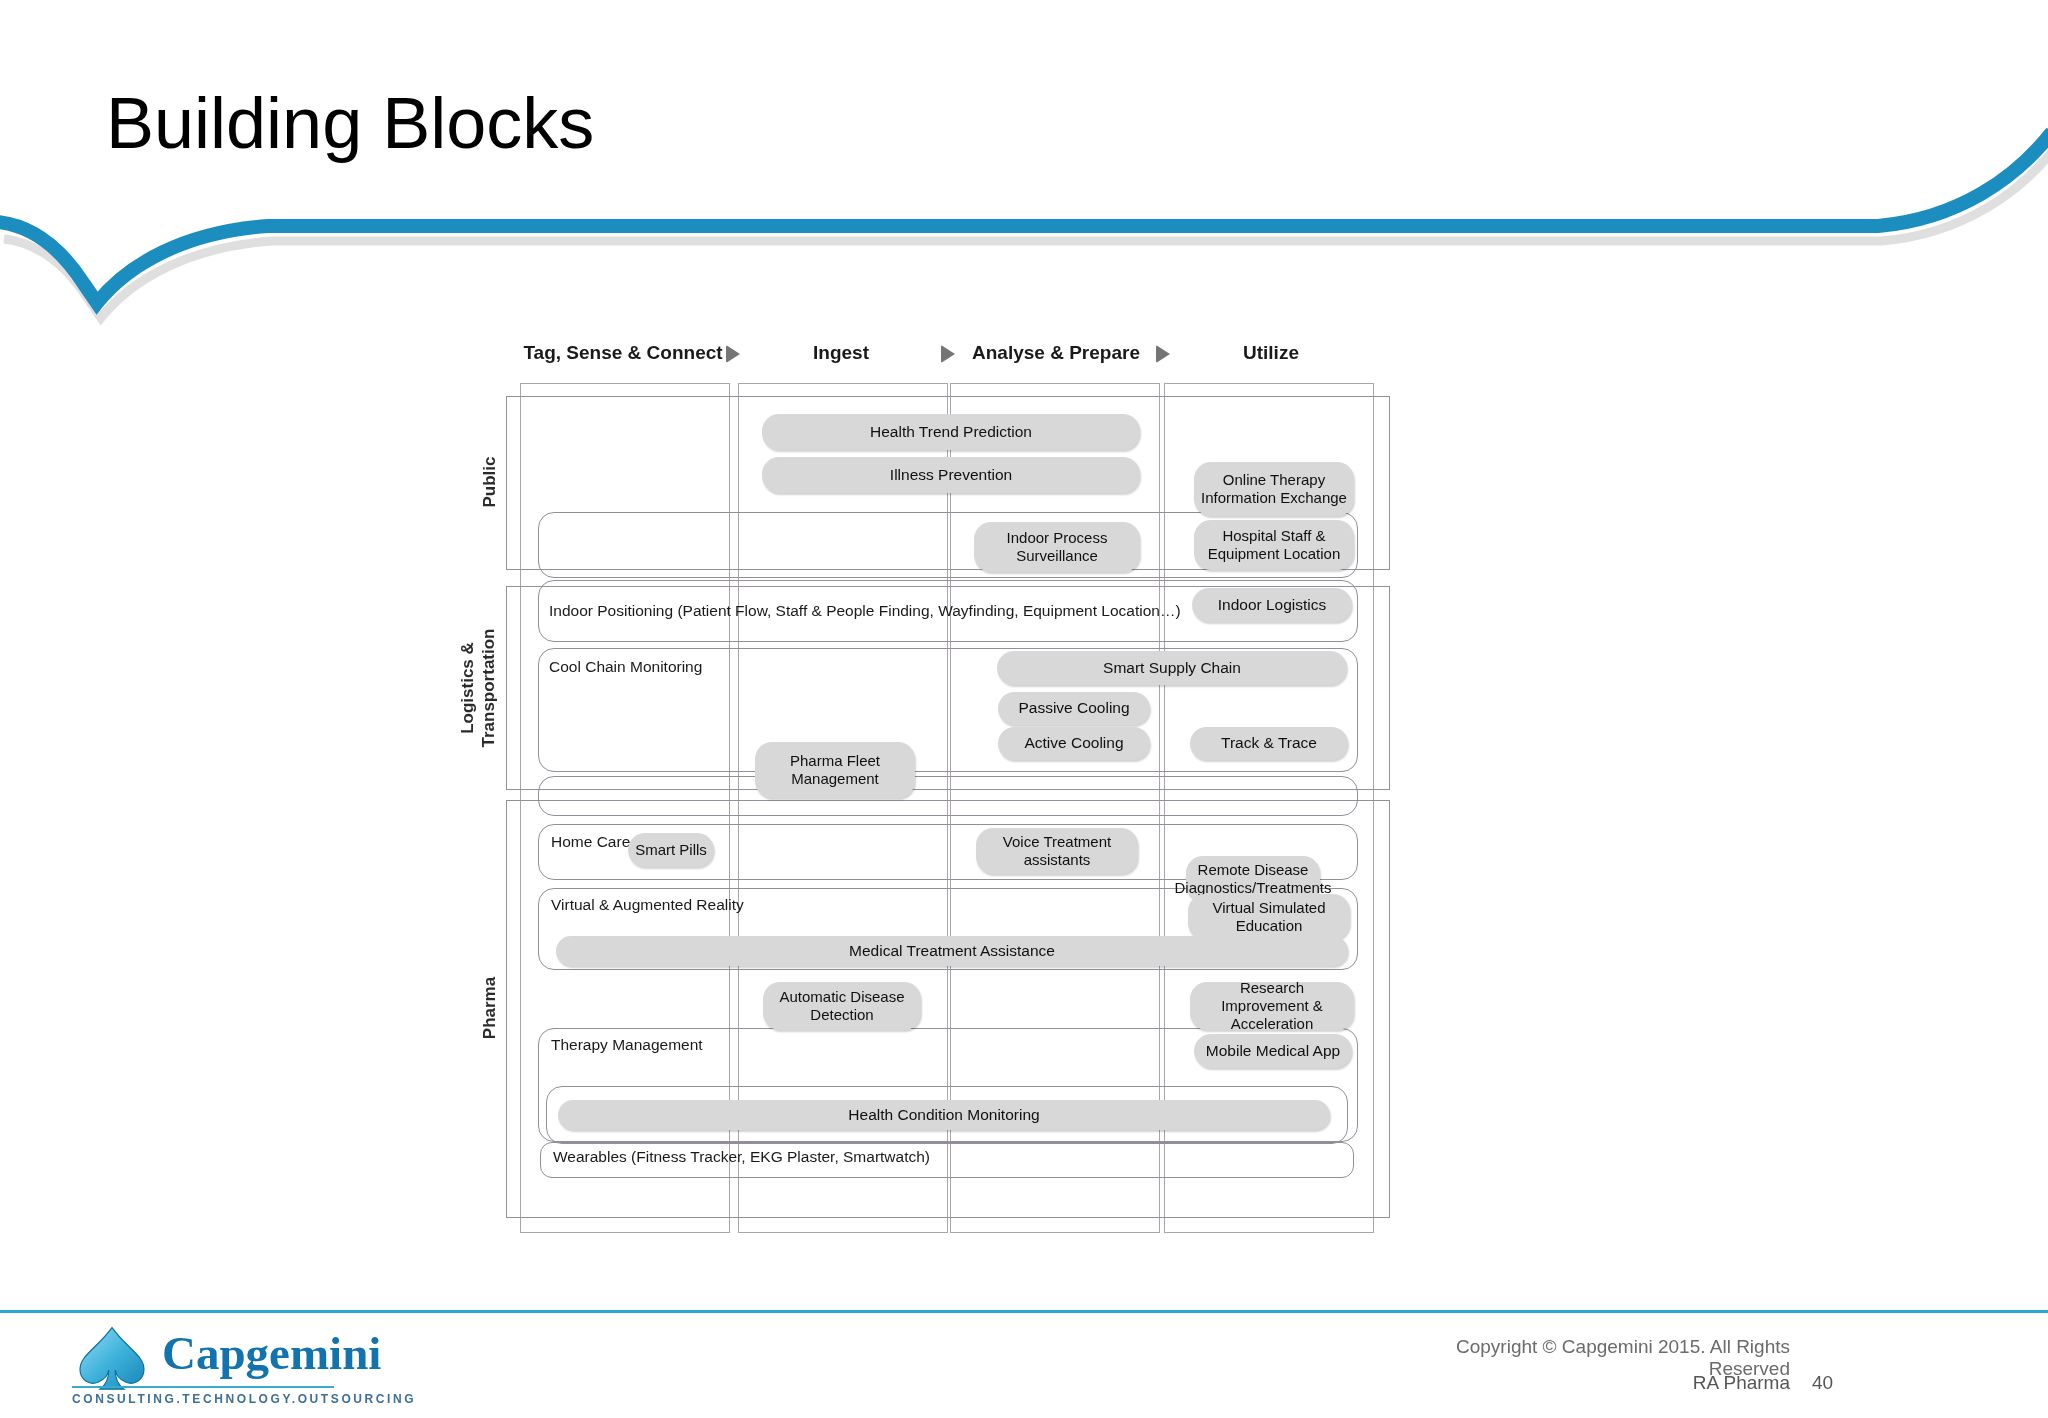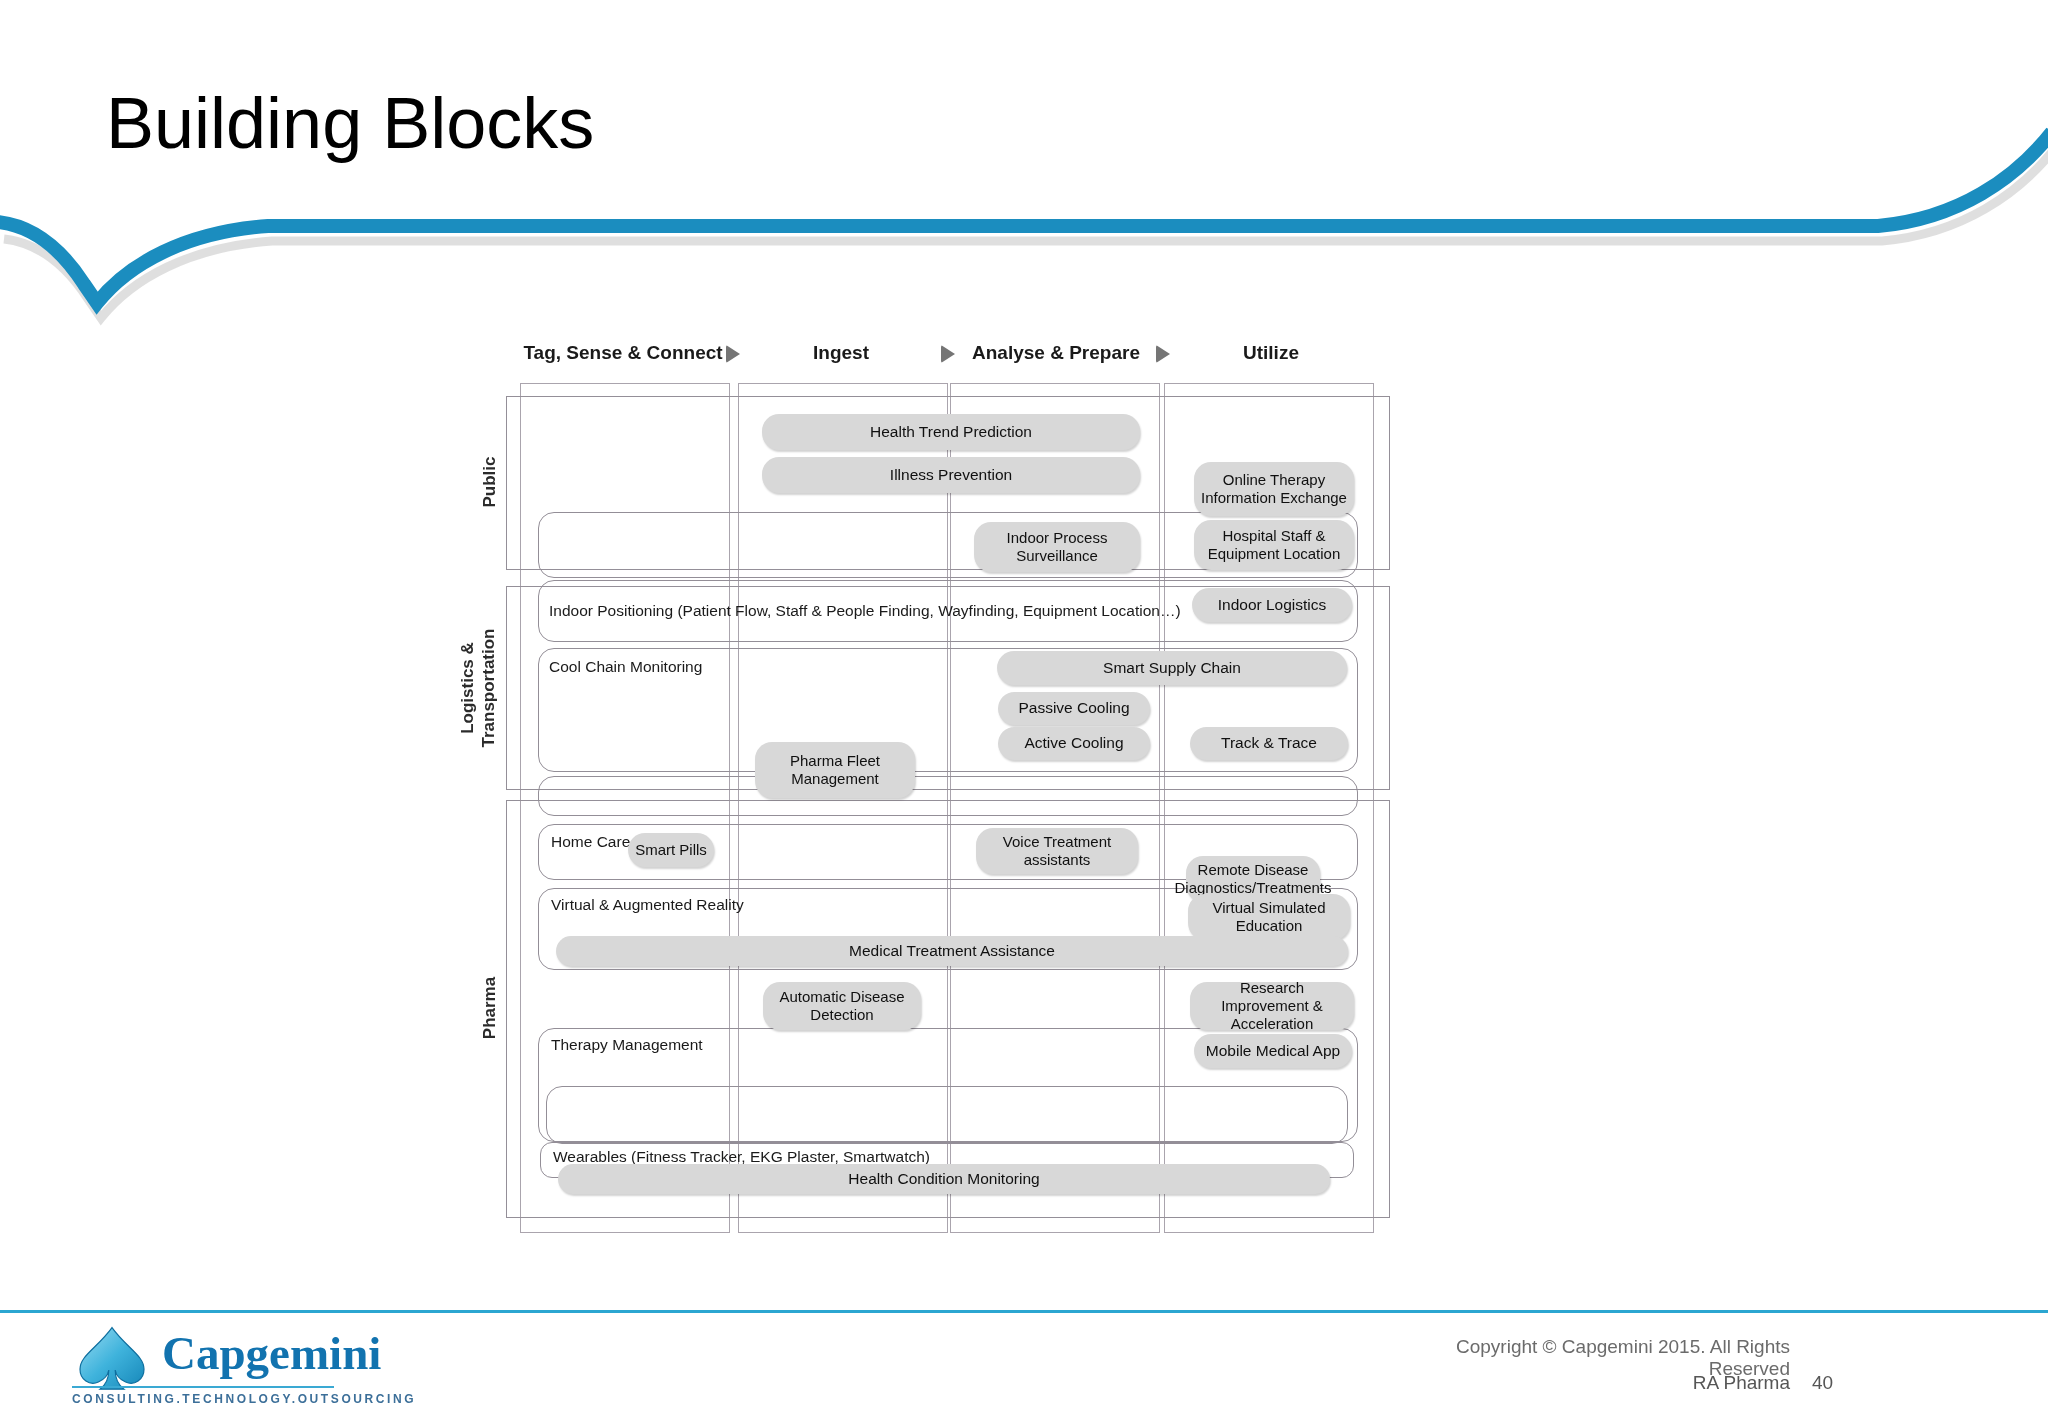--- a/index.html
+++ b/index.html
@@ -90,21 +90,21 @@
   <div class="abs pill small" style="left:755px;top:742px;width:160px;height:56px;">Pharma Fleet Management</div>
 
   <div class="abs pill small" style="left:628px;top:833px;width:86px;height:34px;">Smart Pills</div>
   <div class="abs pill small" style="left:976px;top:828px;width:162px;height:46px;">Voice Treatment assistants</div>
   <div class="abs pill small" style="left:1186px;top:828px;width:134px;height:46px;margin-top:28px;">Remote Disease Diagnostics/Treatments</div>
   <div class="abs pill small" style="left:1188px;top:894px;width:162px;height:46px;">Virtual Simulated Education</div>
   <div class="abs pill" style="left:556px;top:936px;width:792px;height:30px;">Medical Treatment Assistance</div>
   <div class="abs pill small" style="left:763px;top:982px;width:158px;height:48px;">Automatic Disease Detection</div>
   <div class="abs pill small" style="left:1190px;top:982px;width:164px;height:48px;">Research Improvement &amp; Acceleration</div>
   <div class="abs pill" style="left:1194px;top:1034px;width:158px;height:34px;">Mobile Medical App</div>
-  <div class="abs pill" style="left:558px;top:1164px;width:772px;height:30px;">Health Condition Monitoring</div>
+  <div class="abs pill" style="left:558px;top:1100px;width:772px;height:30px;">Health Condition Monitoring</div>
 
   <div class="abs" style="left:0;top:1310px;width:2048px;height:3px;background:#2ba6d1;"></div>
 
   <div class="abs" style="left:72px;top:1322px;width:300px;height:90px;font-weight:bold;">
     <svg class="abs" style="left:0;top:4px;" width="80" height="64" viewBox="0 0 100 80">
       <defs>
         <linearGradient id="spadeGrad" x1="0" y1="0" x2="1" y2="1">
           <stop offset="0" stop-color="#9adcf2"></stop>
           <stop offset="0.5" stop-color="#3fb3dc"></stop>
           <stop offset="1" stop-color="#1586b8"></stop>

